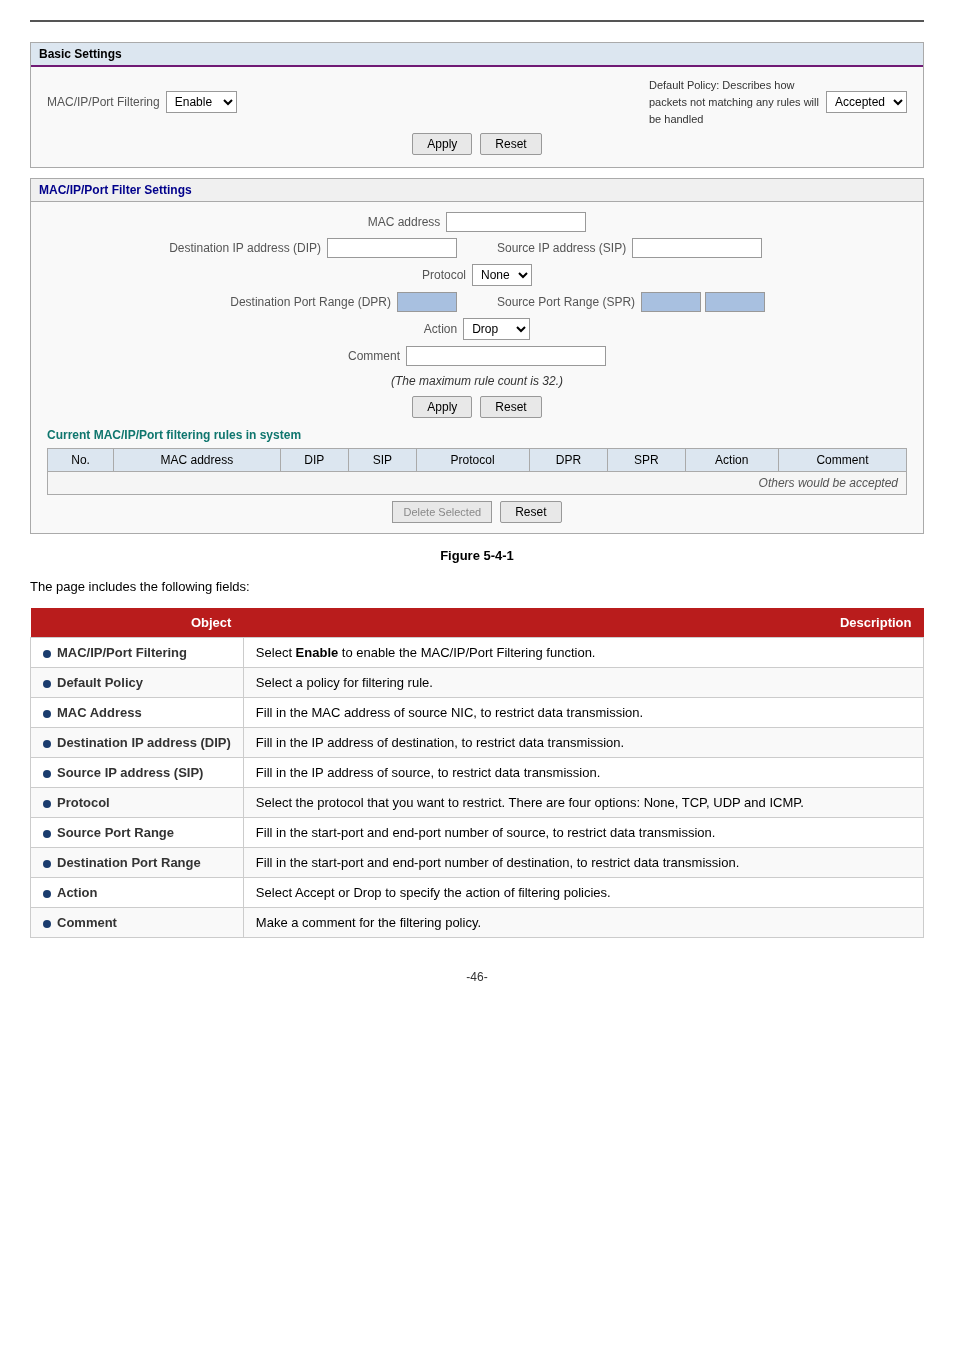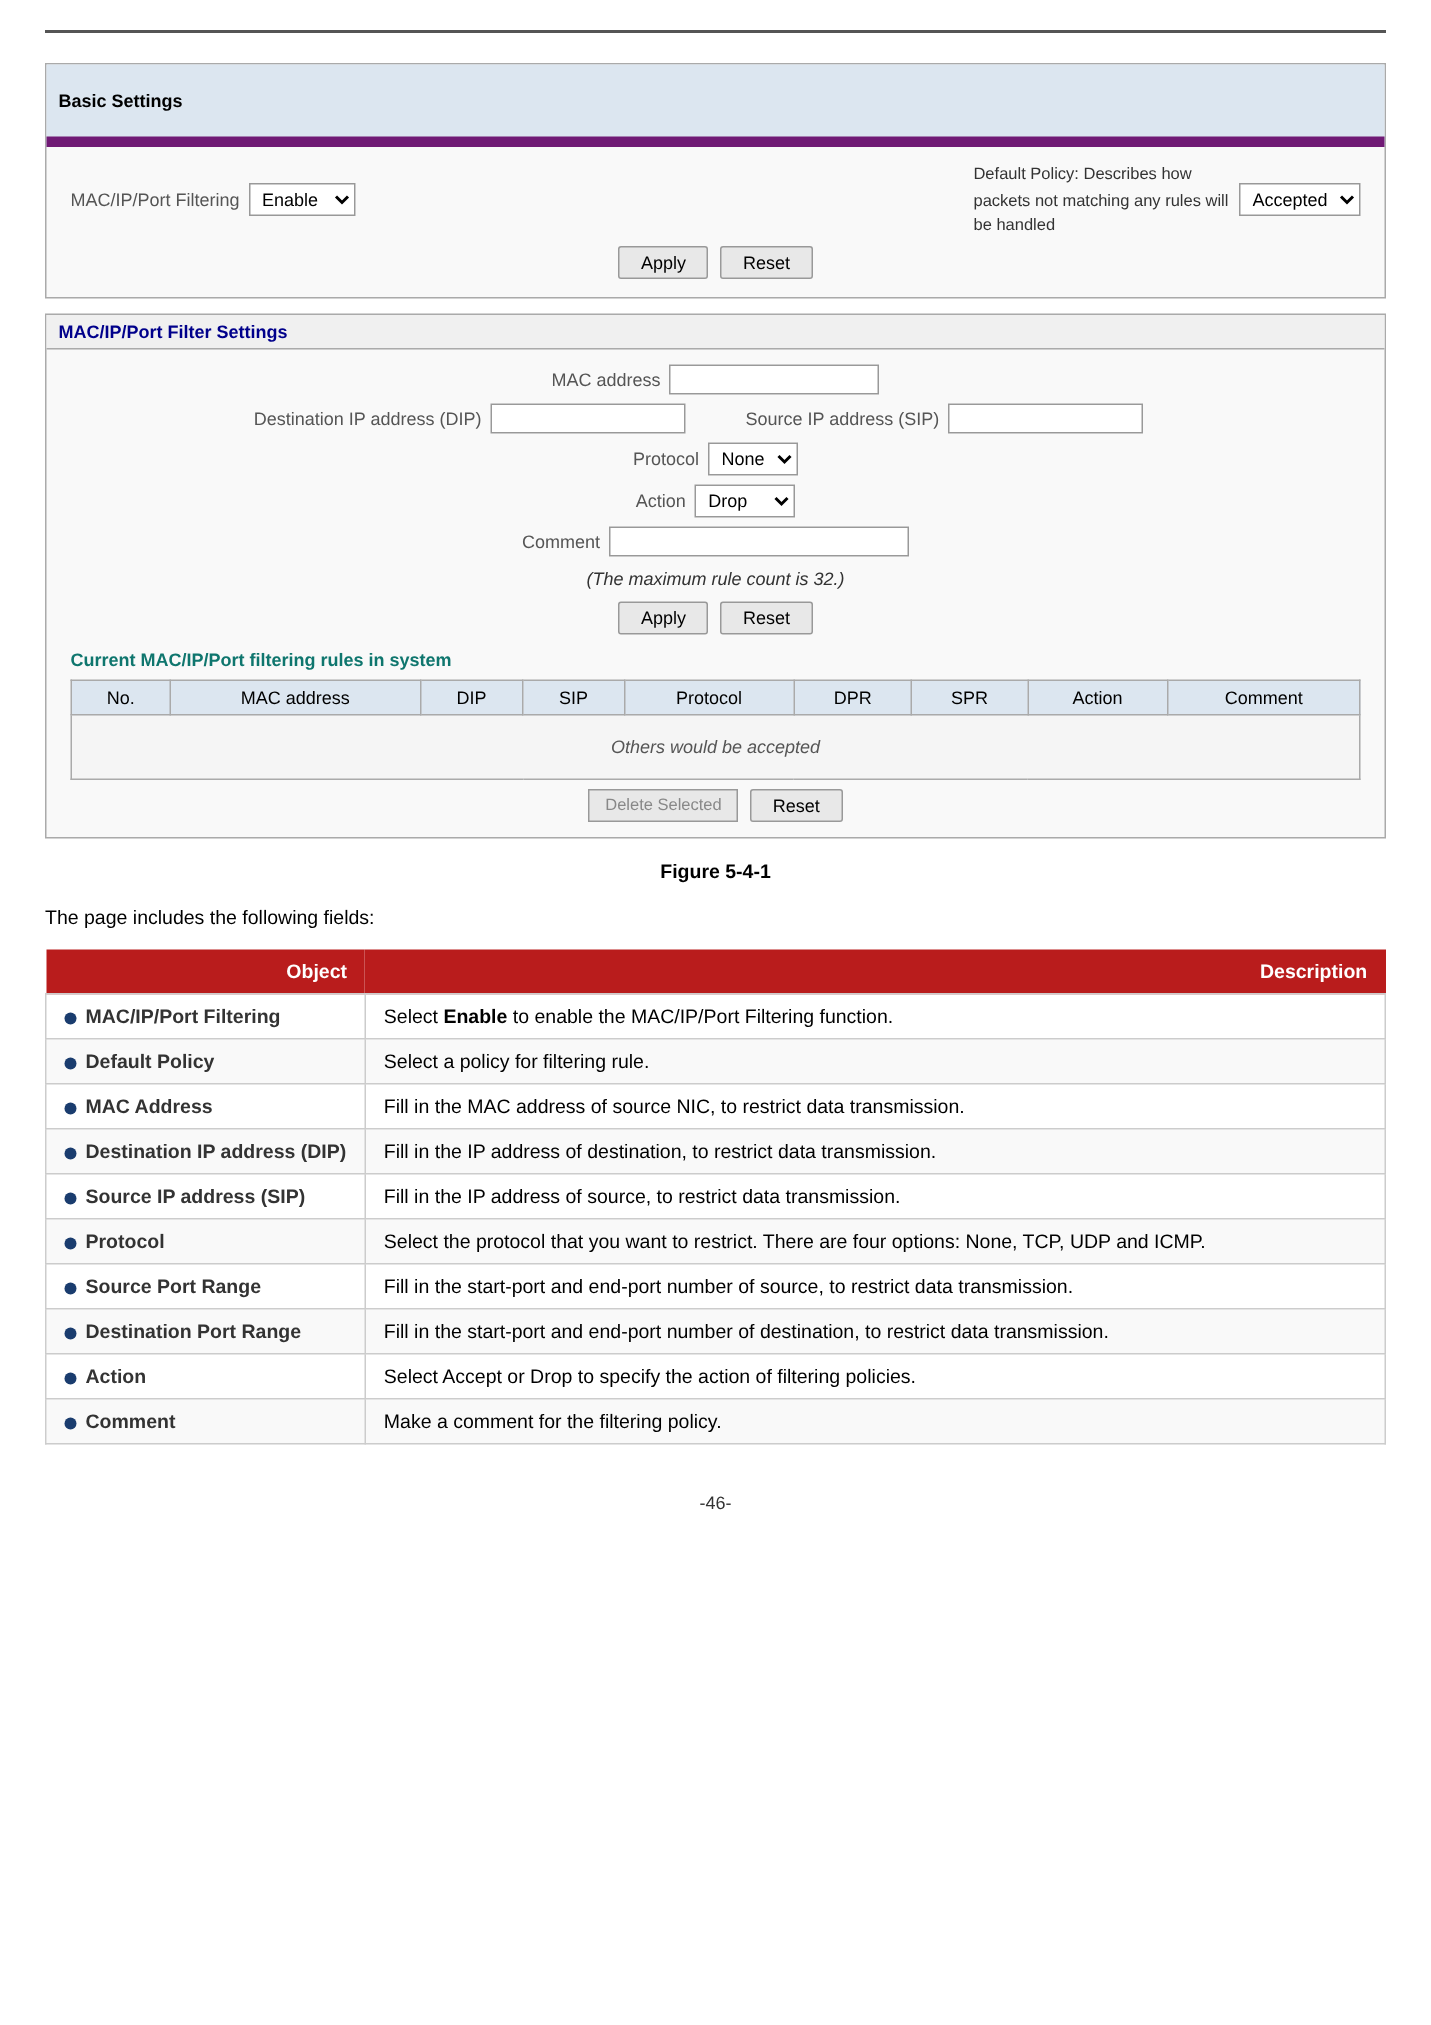--- a/index.html
+++ b/index.html
@@ -22,24 +22,24 @@
     }
 
     
     .basic-settings-box {
       border: 1px solid #aaa;
       margin-bottom: 10px;
       background: #f9f9f9;
     }
     .box-header {
       background: #dce6f0;
-      padding: 17px 8px;
-      font-weight: bold;
-      font-size: 12px;
-      border-bottom: 7px solid #701a75;
+      padding: 4px 8px;
+      font-weight: bold;
+      font-size: 12px;
+      border-bottom: 2px solid #701a75;
     }
     .box-body {
       padding: 12px 16px;
     }
     .basic-settings-row {
       display: flex;
       align-items: center;
       justify-content: space-between;
       flex-wrap: wrap;
       gap: 10px;
@@ -137,22 +137,22 @@
     }
     .rules-table th {
       background: #dce6f0;
       border: 1px solid #aaa;
       padding: 4px 8px;
       text-align: center;
       font-weight: normal;
     }
     .rules-table td {
       border: 1px solid #aaa;
-      padding: 14px 8px;
-      text-align: center;
+      padding: 4px 8px;
+      text-align: right;
       background: #fff;
     }
     .rules-table .others-row td {
       background: #f5f5f5;
       font-style: italic;
       color: #555;
     }
     .btn-delete {
       background: #e8e8e8;
       border: 1px solid #999;
@@ -293,20 +293,35 @@
       <div class="field-row" style="justify-content:center; margin-bottom:6px;">
         <label>Protocol</label>
         <select>
           <option>None</option>
           <option>TCP</option>
           <option>UDP</option>
           <option>ICMP</option>
         </select>
       </div>
 
+      <div style="display:flex; justify-content:space-between; margin-bottom:6px;">
+        <div class="field-row" style="flex:1; justify-content:flex-end; padding-right:20px;">
+          <label>Destination Port Range (DPR)</label>
+          <div class="port-range-inputs">
+            <input type="text" value="" style="width: 60px; background: rgb(168, 192, 224);">
+          </div>
+        </div>
+        <div class="field-row" style="flex:1; justify-content:flex-start; padding-left:20px;">
+          <label>Source Port Range (SPR)</label>
+          <div class="port-range-inputs">
+            <input type="text" value="" style="width: 60px; background: rgb(168, 192, 224);">
+            <input type="text" value="" style="width: 60px; background: rgb(168, 192, 224);">
+          </div>
+        </div>
+      </div>
 
       <div class="field-row" style="justify-content:center; margin-bottom:6px;">
         <label>Action</label>
         <select>
           <option>Drop</option>
           <option>Accept</option>
         </select>
       </div>
 
       <div class="field-row" style="justify-content:center; margin-bottom:6px;">

